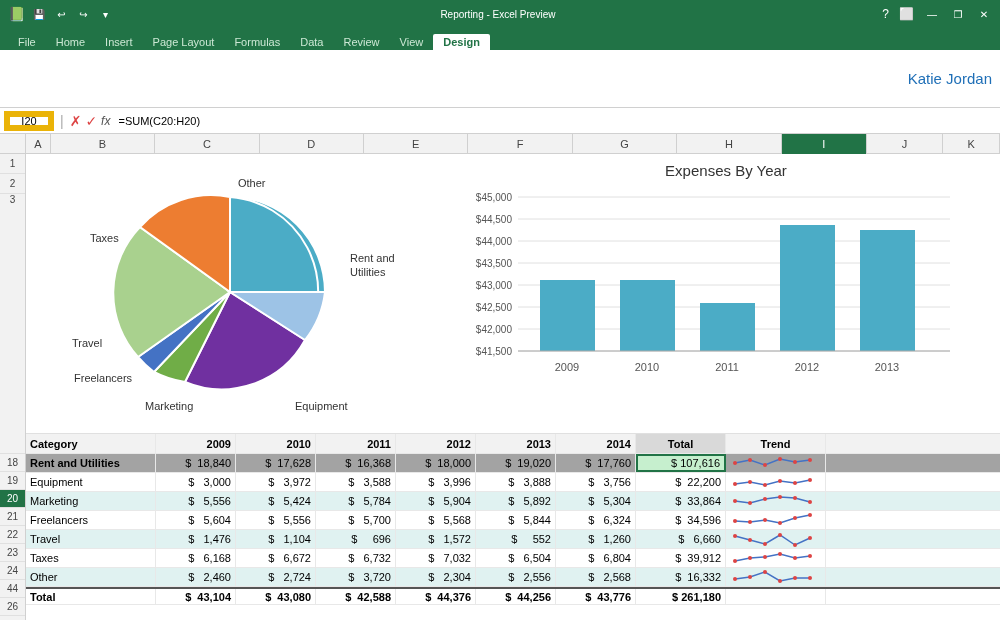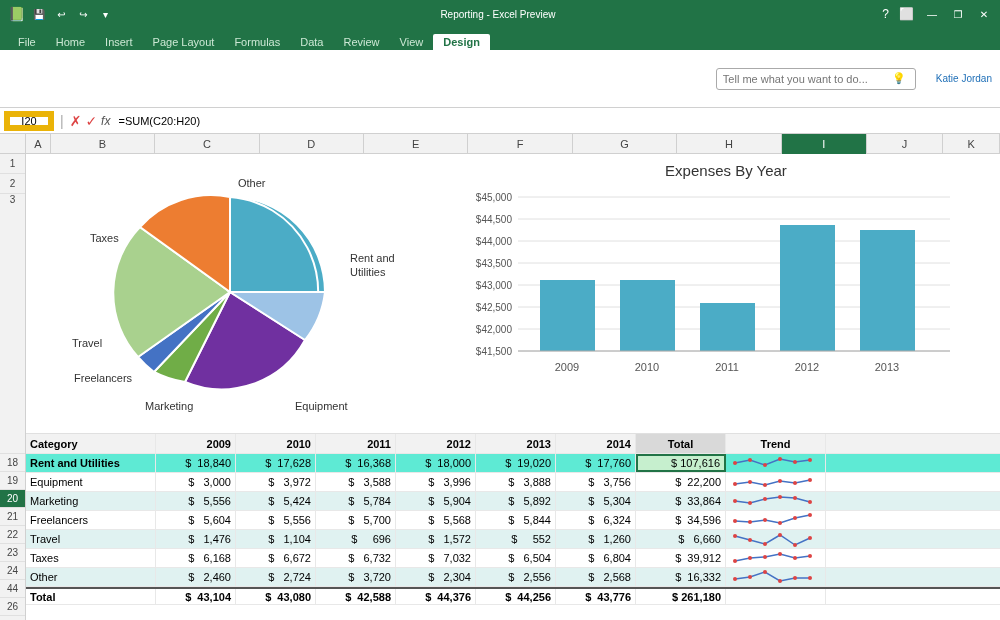--- a/index.html
+++ b/index.html
@@ -13,21 +13,21 @@
 
     
     .ribbon-tabs { background: #217346; display: flex; align-items: flex-end; padding: 0 8px; height: 22px; }
     .ribbon-tab { padding: 2px 10px; font-size: 11px; color: #cce8d4; cursor: pointer; border-radius: 2px 2px 0 0; }
     .ribbon-tab.active { background: white; color: #217346; font-weight: 600; }
 
     
     .ribbon-bar { background: white; height: 58px; border-bottom: 1px solid #d0d0d0; display: flex; align-items: center; padding: 0 8px; gap: 20px; }
     .ribbon-search { display: flex; align-items: center; border: 1px solid #aaa; border-radius: 3px; padding: 2px 6px; width: 200px; height: 22px; background: white; }
     .ribbon-search input { border: none; outline: none; font-size: 11px; width: 170px; }
-    .ribbon-user { font-size: 10px; color: #1f6fb7; cursor: pointer; white-space: nowrap; }
+    .ribbon-user { font-size: 15px; color: #1f6fb7; cursor: pointer; white-space: nowrap; }
 
     
     .formula-bar { background: white; height: 26px; border-bottom: 1px solid #d0d0d0; display: flex; align-items: center; padding: 0 4px; gap: 4px; }
     .cell-ref { width: 50px; height: 20px; border: 6px solid #eab308; text-align: center; font-size: 11px; display: flex; align-items: center; justify-content: center; }
     .formula-sep { color: #aaa; font-size: 14px; margin: 0 2px; }
     .formula-check { color: #d44; font-size: 14px; cursor: pointer; }
     .formula-x { color: #d44; font-size: 14px; cursor: pointer; }
     .formula-fx { font-style: italic; color: #555; font-size: 12px; cursor: pointer; }
     .formula-input { flex: 1; font-size: 11px; border: none; outline: none; padding: 0 4px; }
     
@@ -79,24 +79,20 @@
   <div class="ribbon-tab">Page Layout</div>
   <div class="ribbon-tab">Formulas</div>
   <div class="ribbon-tab">Data</div>
   <div class="ribbon-tab">Review</div>
   <div class="ribbon-tab">View</div>
   <div class="ribbon-tab active">Design</div>
 </div>
 
 <div class="ribbon-bar">
   <div style="flex:1;"></div>
-  <div class="ribbon-search">
-    <input type="text" placeholder="Tell me what you want to do..." style="">
-    <span style="color:#f5a623;">💡</span>
-  </div>
   <div class="ribbon-user">Katie Jordan</div>
 </div>
 
 <div class="formula-bar">
   <div class="cell-ref">I20</div>
   <span class="formula-sep">|</span>
   <span class="formula-x">✗</span>
   <span class="formula-check">✓</span>
   <span class="formula-fx">fx</span>
   <input class="formula-input" type="text" value="=SUM(C20:H20)" style="">
@@ -221,21 +217,21 @@
         <div class="grid-cell header-row bold right" style="width:80px;">2009</div>
         <div class="grid-cell header-row bold right" style="width:80px;">2010</div>
         <div class="grid-cell header-row bold right" style="width:80px;">2011</div>
         <div class="grid-cell header-row bold right" style="width:80px;">2012</div>
         <div class="grid-cell header-row bold right" style="width:80px;">2013</div>
         <div class="grid-cell header-row bold right" style="width:80px;">2014</div>
         <div class="grid-cell header-row bold center" style="width:90px;background:#d9d9d9;">Total</div>
         <div class="grid-cell header-row bold center" style="width:100px;">Trend</div>
       </div>
 
-      <div class="grid-row" style="background:#5eead4;min-height:18px;">
+      <div class="grid-row" style="background:#a3a3a3;min-height:18px;">
         <div class="grid-cell bold" style="width:130px;">Rent and Utilities</div>
         <div class="grid-cell right" style="width:80px;">$&nbsp;&nbsp;18,840</div>
         <div class="grid-cell right" style="width:80px;">$&nbsp;&nbsp;17,628</div>
         <div class="grid-cell right" style="width:80px;">$&nbsp;&nbsp;16,368</div>
         <div class="grid-cell right" style="width:80px;">$&nbsp;&nbsp;18,000</div>
         <div class="grid-cell right" style="width:80px;">$&nbsp;&nbsp;19,020</div>
         <div class="grid-cell right" style="width:80px;">$&nbsp;&nbsp;17,760</div>
         <div class="grid-cell right selected" style="width:90px;">$&nbsp;107,616</div>
         <div class="grid-cell" style="width:100px;">
           <svg width="90" height="16">

